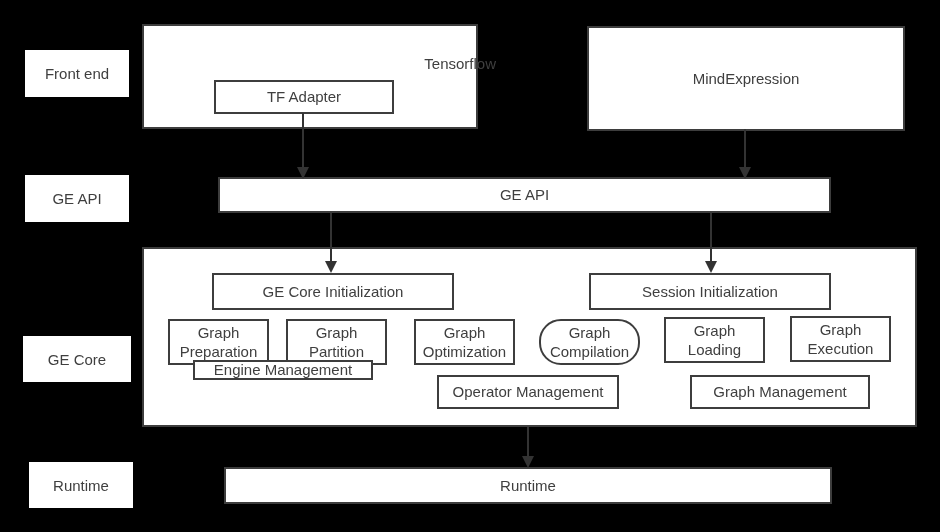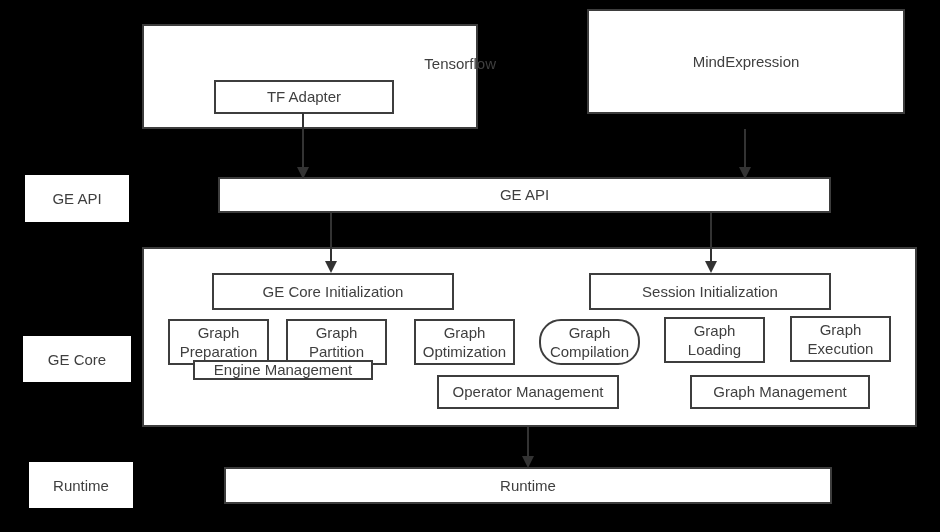--- a/index.html
+++ b/index.html
@@ -56,30 +56,31 @@
     border-right: 6px solid transparent;
     border-top: 12px solid #333333;
   }
   .two-line { padding: 12px 4px; }
 </style>
 </head>
 <body>
 
 <div class="canvas">
 
+  <div class="layer-label" style="left:25px; top:50px; width:104px; height:47px;">Front end</div>
   <div class="layer-label" style="left:25px; top:175px; width:104px; height:47px;">GE API</div>
   <div class="layer-label" style="left:23px; top:336px; width:108px; height:46px;">GE Core</div>
   <div class="layer-label" style="left:29px; top:462px; width:104px; height:46px;">Runtime</div>
 
   <div class="box" style="left:142px; top:24px; width:336px; height:105px;">
     <div class="container-title" style="top:28px;">Tensorflow</div>
     <div class="box" style="left:70px; top:54px; width:180px; height:34px;">TF Adapter</div>
   </div>
 
-  <div class="box" style="left:587px; top:9px; width:318px; height:105px;">MindExpression</div>
+  <div class="box" style="left:587px; top:26px; width:318px; height:105px;">MindExpression</div>
 
   <div class="box" style="left:218px; top:177px; width:613px; height:36px;">GE API</div>
 
   <div class="box" style="left:142px; top:247px; width:775px; height:180px;">
 
     <div class="box" style="left:68px; top:24px; width:242px; height:37px;">GE Core Initialization</div>
     <div class="box" style="left:445px; top:24px; width:242px; height:37px;">Session Initialization</div>
 
     <div class="box two-line" style="left:24px; top:70px; width:101px; height:46px;">Graph Preparation</div>
     <div class="box two-line" style="left:142px; top:70px; width:101px; height:46px;">Graph Partition</div>

